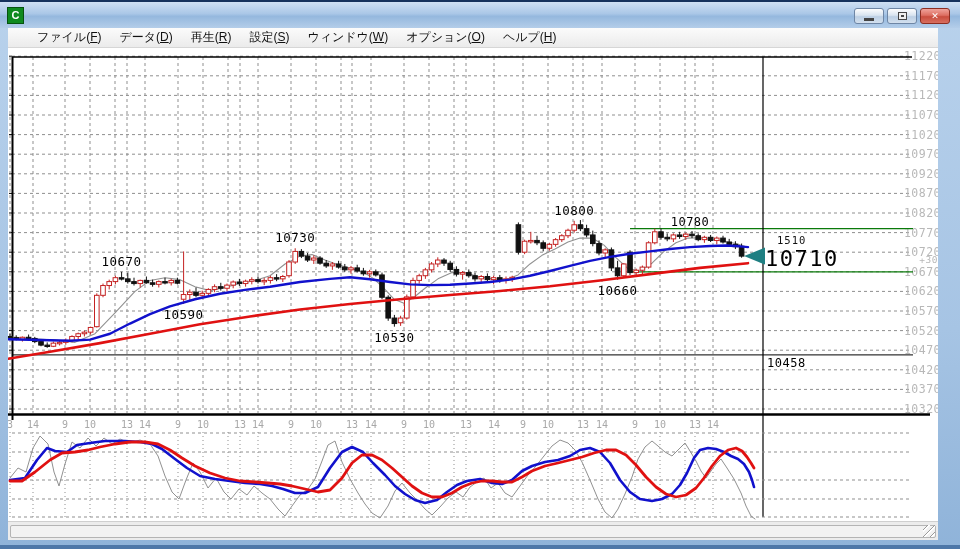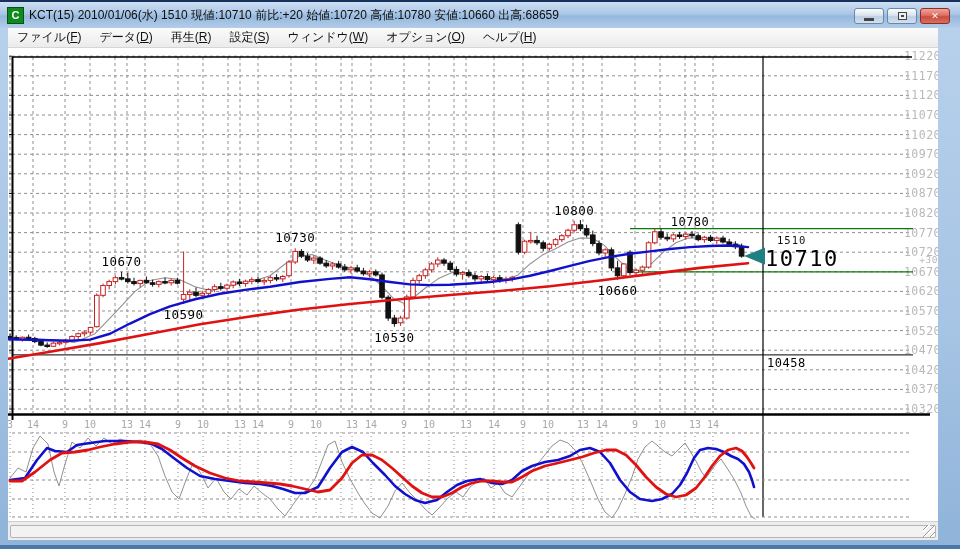--- a/index.html
+++ b/index.html
@@ -17,38 +17,37 @@
   .wbtn{width:30px;height:16px;border:1px solid #6e86a5;border-radius:3px;box-sizing:border-box;
         background:linear-gradient(180deg,#fdfdfd 0%,#d9e4f0 45%,#bccfe4 55%,#d3e0ee 100%);
         display:flex;align-items:center;justify-content:center;font-size:9px;color:#333;cursor:default;}
   .wbtn.close{background:linear-gradient(180deg,#f0a39b 0%,#dd6f62 45%,#c94d3e 55%,#d86f60 100%);
         border-color:#8c2e22;color:#fff;font-weight:bold;}
   .glyph-min{width:10px;height:3px;background:#444;margin-top:6px;}
   .glyph-rest{width:9px;height:8px;border:1px solid #444;box-sizing:border-box;background:#eee;}
   .glyph-rest i{display:block;width:3px;height:2px;background:#444;margin:2px auto 0;}
   .menubar{position:absolute;left:8px;top:28px;width:930px;height:20px;
            background:linear-gradient(180deg,#fbfbfb,#ebebeb);border-bottom:1px solid #d6d6d6;
-           box-sizing:border-box;display:flex;align-items:center;font-size:12px;color:#111;}
+           box-sizing:border-box;display:flex;align-items:center;font-size:12px;color:#111;padding-left:20px;}
   .menu-item{padding:2px 9px;white-space:nowrap;}
   .menu-item u{text-decoration:underline;}
   .chart-host{position:absolute;left:8px;top:48px;width:930px;height:473px;background:#ffffff;}
   .statusbar{position:absolute;left:8px;top:521px;width:930px;height:19px;background:#ececec;
              border-top:1px solid #cfcfcf;box-sizing:border-box;}
   .status-field{position:absolute;left:2px;top:3px;right:2px;bottom:2px;background:#f2f2f2;
                 border:1px solid #b4b4b4;border-radius:2px;}
   .grip{position:absolute;right:3px;bottom:3px;width:12px;height:12px;
         background:repeating-linear-gradient(135deg,transparent 0 3px,#9a9a9a 3px 4px,#fff 4px 5px);}
   svg text{font-family:"DejaVu Sans Mono","Liberation Mono",monospace;}
 </style>
 </head>
 <body>
 
 <div class="titlebar">
   <div class="app-icon">C</div>
-  <div class="title-text">KCT(15) 2010/01/06(水) 1510 現値:10710 前比:+20  始値:10720 高値:10780 安値:10660 出高:68659</div>
   <div class="win-buttons" id="win-buttons">
       <div class="wbtn">
         <div class="glyph-min"></div>
       </div>
       <div class="wbtn">
         <div class="glyph-rest">
           <i></i>
         </div>
       </div>
       <div class="wbtn close">✕</div>

